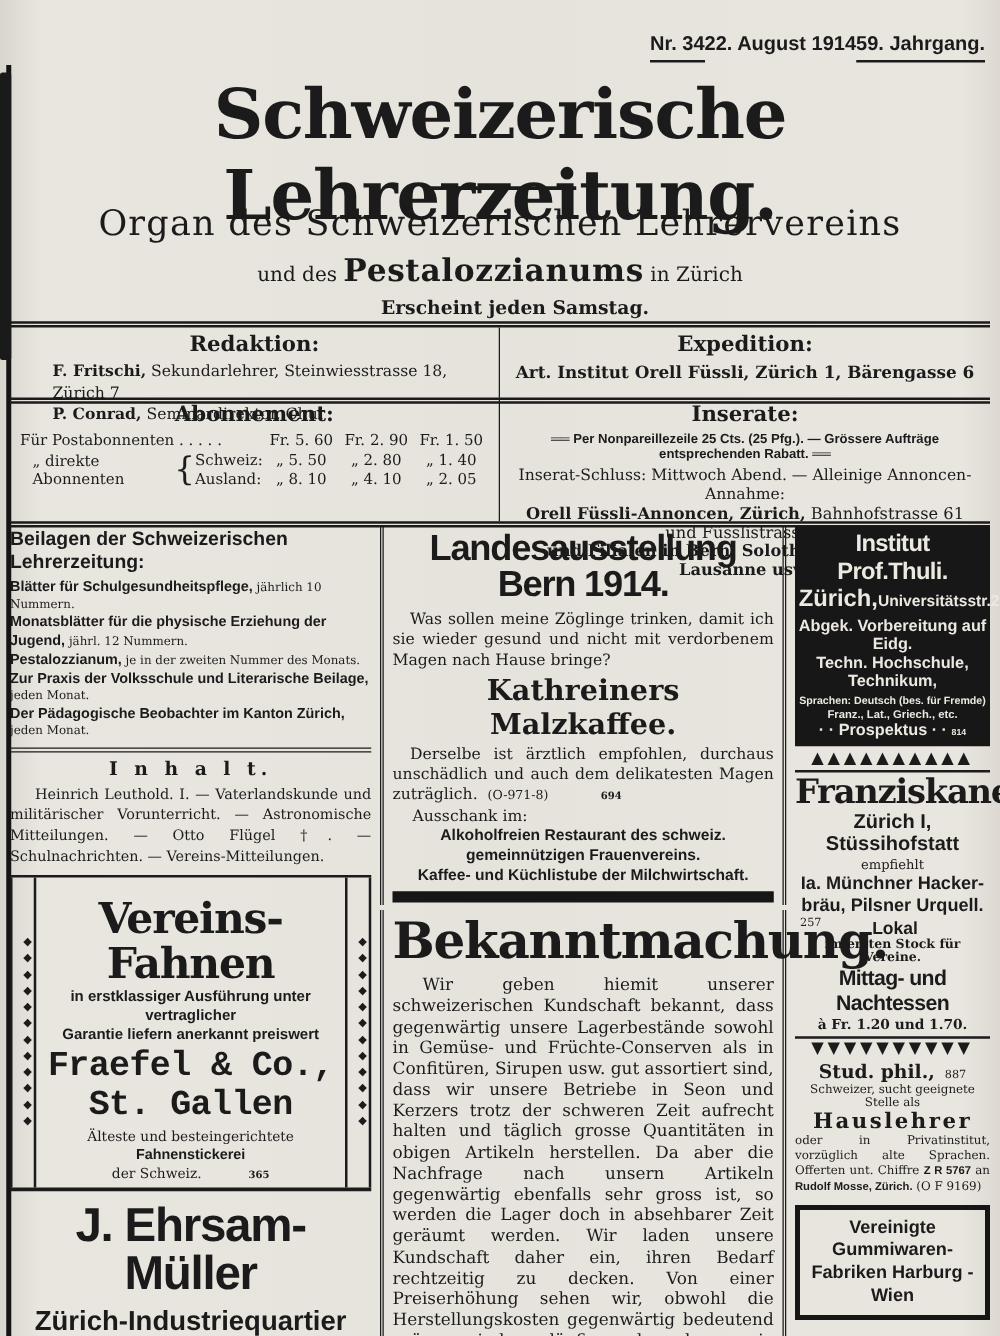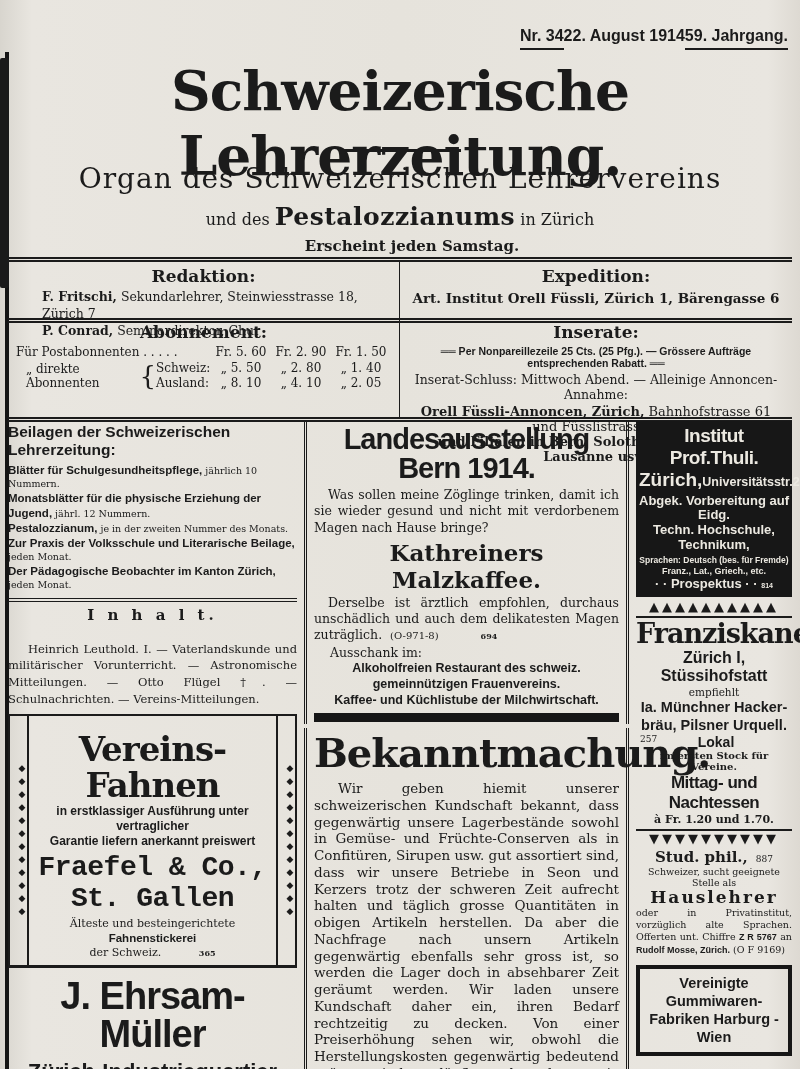--- a/index.html
+++ b/index.html
@@ -56,21 +56,21 @@
   .cols{position:absolute;top:421px;left:8px;right:8px;display:flex;gap:7px;}
   .col-l{width:289px;}
   .col-m{width:325px;}
   .col-r{flex:1;min-width:0;}
 
   
   .beil-title{font-family:"Liberation Sans",sans-serif;font-weight:bold;font-size:15.5px;margin:2px 0 4px 0;}
   .beil-item{font-size:9.5px;line-height:1.32;}
   .beil-item .b{font-family:"Liberation Sans",sans-serif;font-weight:bold;font-size:11.5px;}
   .dbl-rule{border-top:1px solid #1b1b1b;border-bottom:1px solid #1b1b1b;height:2px;margin:6px 0 4px 0;}
-  .inhalt-t{text-align:center;font-weight:bold;font-size:15px;letter-spacing:4px;margin:4px 0 17px 0;}
+  .inhalt-t{text-align:center;font-weight:bold;font-size:15px;letter-spacing:4px;margin:4px 0 3px 0;}
   .inhalt-x{font-size:11.5px;line-height:1.45;text-align:justify;text-indent:20px;}
 
   .fahnen{margin-top:7px;border-top:2px solid #1b1b1b;border-bottom:3px solid #1b1b1b;display:flex;}
   .orn-v{width:17px;border-left:2px solid #1b1b1b;border-right:2px solid #1b1b1b;
          writing-mode:vertical-rl;text-orientation:upright;font-size:9px;letter-spacing:3px;
          text-align:center;overflow:hidden;color:#1b1b1b;padding-top:2px;}
   .fahnen-c{flex:1;text-align:center;padding:4px 2px;margin-top:12px;}
   .fahnen-name{font-size:34px;font-weight:bold;letter-spacing:-1px;line-height:1.05;}
   .fahnen-s{font-family:"Liberation Sans",sans-serif;font-weight:bold;font-size:12px;line-height:1.25;}
   .fahnen-co{font-size:28px;font-weight:bold;letter-spacing:-0.5px;margin-top:3px;font-family:Liberation Mono, monospace;}

